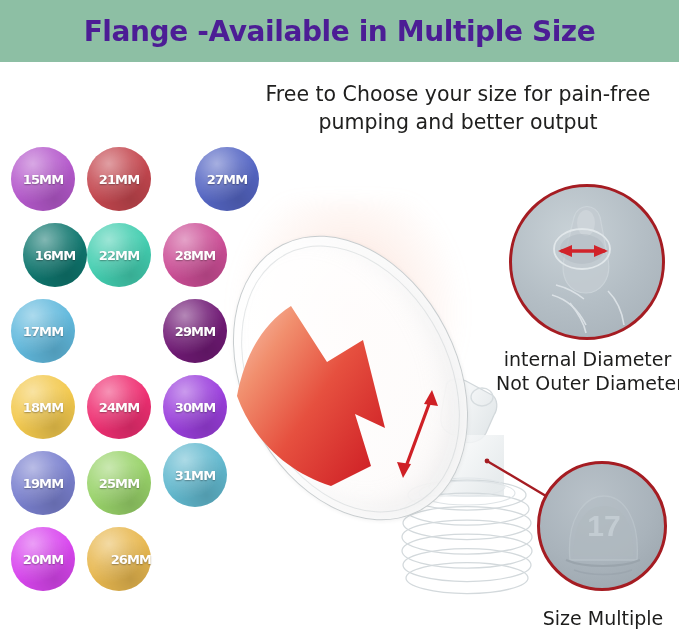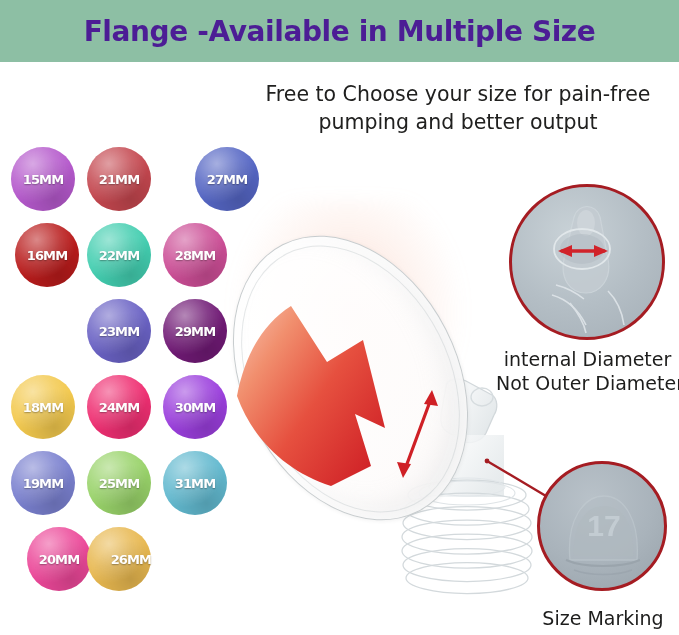--- a/index.html
+++ b/index.html
@@ -183,48 +183,48 @@
   <div class="subtitle">
     <span class="ln">Free to Choose your size for pain-free</span>
     <span class="ln">pumping and better output</span>
   </div>
 
   <div class="badge-grid" id="badge-grid">
       <div class="badge" style="left: 0px; top: 0px; background: rgb(181, 89, 204);">
         <div class="glow"></div>
         <span class="badge-label">15MM</span>
       </div>
-      <div class="badge" style="left: 4px; top: 76px; background: #b91c1c;">
+      <div class="badge" style="left: 12px; top: 76px; background: #0f766e;">
         <div class="glow"></div>
         <span class="badge-label">16MM</span>
       </div>
+      <div class="badge" style="left: 0px; top: 152px; background: rgb(97, 185, 221);">
+        <div class="glow"></div>
+        <span class="badge-label">17MM</span>
+      </div>
       <div class="badge" style="left: 0px; top: 228px; background: rgb(243, 201, 78);">
         <div class="glow"></div>
         <span class="badge-label">18MM</span>
       </div>
       <div class="badge" style="left: 0px; top: 304px; background: rgb(122, 128, 207);">
         <div class="glow"></div>
         <span class="badge-label">19MM</span>
       </div>
-      <div class="badge" style="left: 16px; top: 380px; background: #ec4899;">
+      <div class="badge" style="left: 0px; top: 380px; background: #d946ef;">
         <div class="glow"></div>
         <span class="badge-label">20MM</span>
       </div>
       <div class="badge" style="left: 76px; top: 0px; background: rgb(196, 71, 79);">
         <div class="glow"></div>
         <span class="badge-label">21MM</span>
       </div>
       <div class="badge" style="left: 76px; top: 76px; background: rgb(67, 206, 176); text-align: right;">
         <div class="glow"></div>
         <span class="badge-label">22MM</span>
       </div>
-      <div class="badge" style="left: 76px; top: 152px; background: rgb(106, 98, 196);">
-        <div class="glow"></div>
-        <span class="badge-label">23MM</span>
-      </div>
       <div class="badge" style="left: 76px; top: 228px; background: rgb(239, 47, 114);">
         <div class="glow"></div>
         <span class="badge-label">24MM</span>
       </div>
       <div class="badge" style="left: 76px; top: 304px; background: rgb(153, 211, 106); justify-content: center;">
         <div class="glow"></div>
         <span class="badge-label">25MM</span>
       </div>
       <div class="badge" style="left: 76px; top: 380px; background: rgb(232, 184, 80); justify-content: flex-end;">
         <div class="glow"></div>
@@ -239,21 +239,21 @@
         <span class="badge-label">28MM</span>
       </div>
       <div class="badge" style="left: 152px; top: 152px; background: #701a75;">
         <div class="glow"></div>
         <span class="badge-label">29MM</span>
       </div>
       <div class="badge" style="left: 152px; top: 228px; background: rgb(155, 63, 221);">
         <div class="glow"></div>
         <span class="badge-label">30MM</span>
       </div>
-      <div class="badge" style="left: 152px; top: 304px; background: rgb(98, 185, 207); text-align: right;">
+      <div class="badge" style="left: 152px; top: 296px; background: rgb(98, 185, 207); text-align: right;">
         <div class="glow"></div>
         <span class="badge-label">31MM</span>
       </div>
     </div>
 
   <div class="product-stage">
     <div class="cone-glow"></div>
 
     <svg class="stem" viewBox="0 0 155 235">
       <defs>
@@ -350,15 +350,15 @@
 
       <path d="M30 96 C26 56, 44 32, 64 32 C84 32, 100 56, 97 96 Z" fill="#b2bcc3" opacity="0.55" stroke="#c3ccd2" stroke-width="1.3"></path>
       <path d="M34 92 C32 60, 46 42, 64 42 C82 42, 95 60, 93 92 Z" fill="#aeb8bf" opacity="0.4"></path>
 
       <path d="M26 96 C44 104, 82 104, 100 96" fill="none" stroke="#9aa4ac" stroke-width="2"></path>
       <path d="M34 106 C50 112, 76 112, 92 106" fill="none" stroke="#9aa4ac" stroke-width="1.6" opacity="0.8"></path>
 
       <text x="64" y="72" text-anchor="middle" font-family="Liberation Sans, sans-serif" font-size="30" font-weight="bold" fill="#c5ced4" opacity="0.92" id="marking-text">17</text>
     </svg>
   </div>
-  <div class="caption" id="caption-bottom">Size Marking</div>
+  <div class="caption" id="caption-bottom">Size Multiple</div>
 
 </div>
 
 </body></html>

